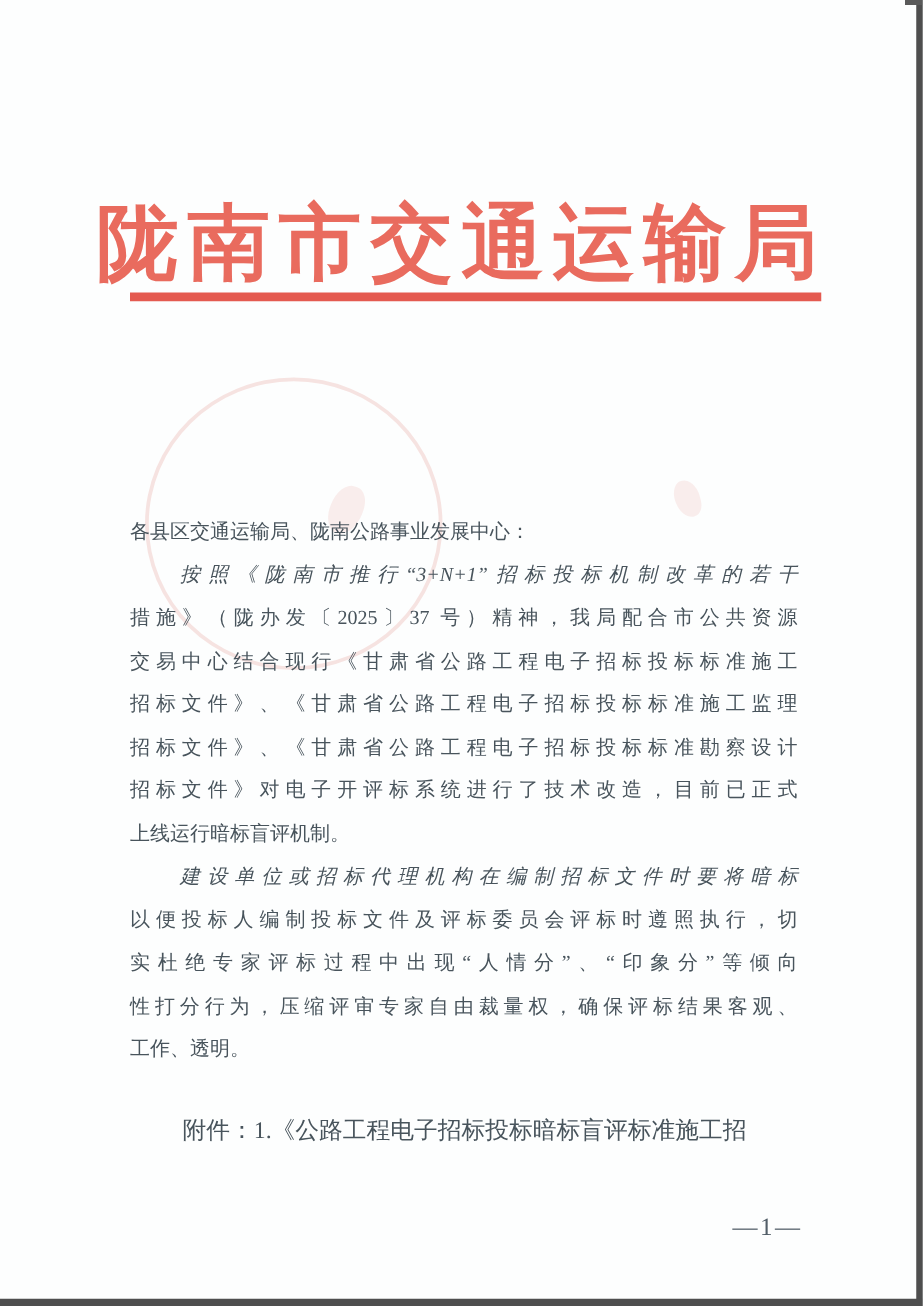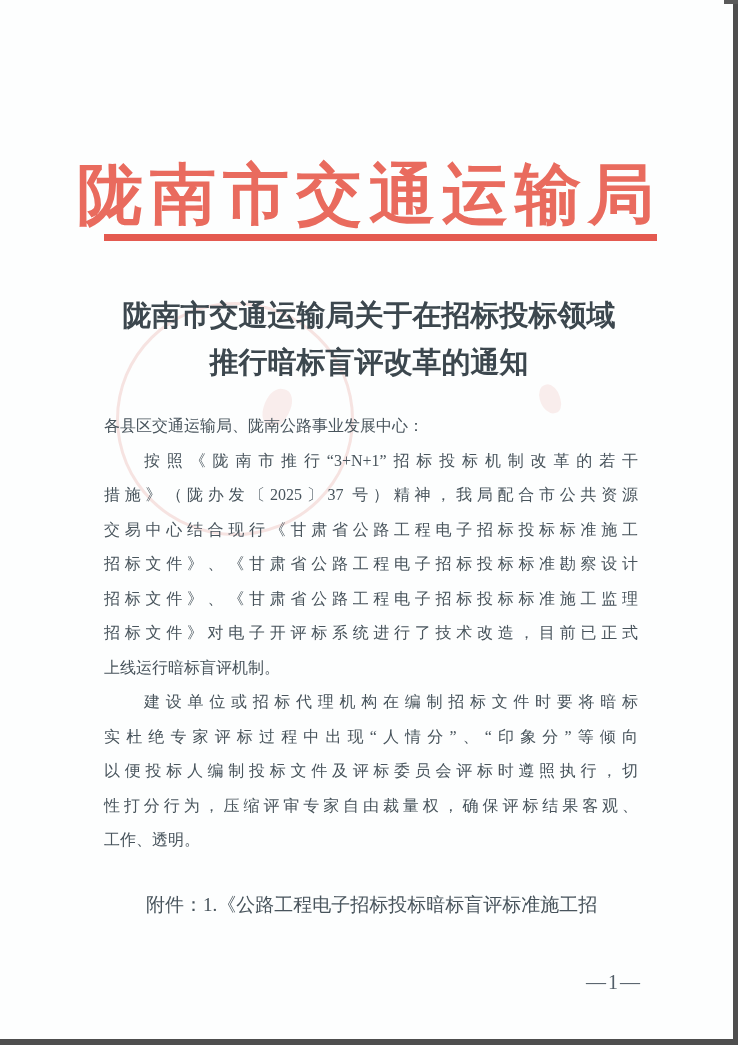--- a/index.html
+++ b/index.html
@@ -78,21 +78,21 @@
     height: 34.5px;
     line-height: 34.5px;
     text-align: justify;
     white-space: nowrap;
   }
   .line.stretch {
     white-space: normal;
     text-align: justify;
     text-align-last: justify;
   }
-  .line.indent { text-indent: 40px; }
+  .line.indent { text-indent: 40px; font-style: italic; }
 
   .attachment {
     position: absolute;
     top: 888px; left: 104px;
     width: 534px;
     font-size: 19px;
     line-height: 34.5px;
     color: #48545c;
     text-indent: 42px;
     white-space: nowrap;
@@ -110,37 +110,33 @@
 
 <div class="page">
 
   <div class="seal-circle"></div>
   <div class="seal-blob-1"></div>
   <div class="seal-blob-2"></div>
 
   <div class="letterhead">陇南市交通运输局</div>
   <div class="red-rule"></div>
 
-  <div class="doc-title">
-    <div>陇南市交通运输局关于在招标投标领域</div>
-    <div>推行暗标盲评改革的通知</div>
-  </div>
 
   <div class="body-text">
     <div class="line">各县区交通运输局、陇南公路事业发展中心：</div>
     <div class="line stretch indent">按照《陇南市推行“3+N+1”招标投标机制改革的若干</div>
     <div class="line stretch">措施》（陇办发〔2025〕37 号）精神，我局配合市公共资源</div>
     <div class="line stretch">交易中心结合现行《甘肃省公路工程电子招标投标标准施工</div>
+    <div class="line stretch">招标文件》、《甘肃省公路工程电子招标投标标准施工监理</div>
     <div class="line stretch">招标文件》、《甘肃省公路工程电子招标投标标准勘察设计</div>
-    <div class="line stretch">招标文件》、《甘肃省公路工程电子招标投标标准施工监理</div>
     <div class="line stretch">招标文件》对电子开评标系统进行了技术改造，目前已正式</div>
     <div class="line">上线运行暗标盲评机制。</div>
     <div class="line stretch indent">建设单位或招标代理机构在编制招标文件时要将暗标</div>
+    <div class="line stretch">以便投标人编制投标文件及评标委员会评标时遵照执行，切</div>
     <div class="line stretch">实杜绝专家评标过程中出现“人情分”、“印象分”等倾向</div>
-    <div class="line stretch">以便投标人编制投标文件及评标委员会评标时遵照执行，切</div>
     <div class="line stretch">性打分行为，压缩评审专家自由裁量权，确保评标结果客观、</div>
     <div class="line">工作、透明。</div>
   </div>
 
   <div class="attachment">附件：1.《公路工程电子招标投标暗标盲评标准施工招</div>
 
   <div class="page-number">—1—</div>
 
   <div class="edge-right"></div>
   <div class="edge-bottom"></div>

